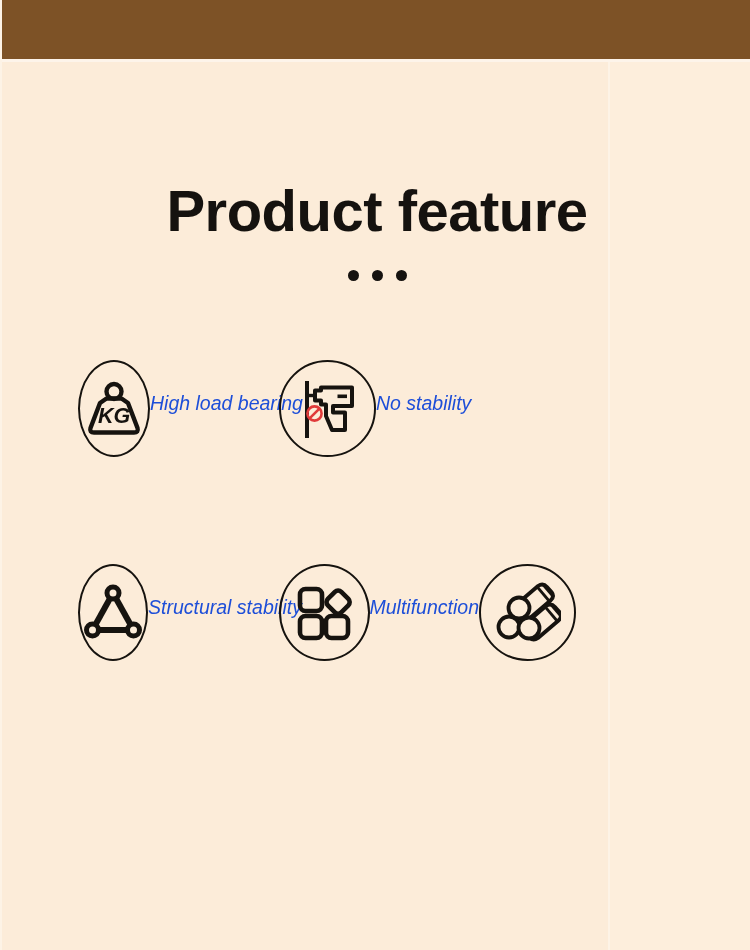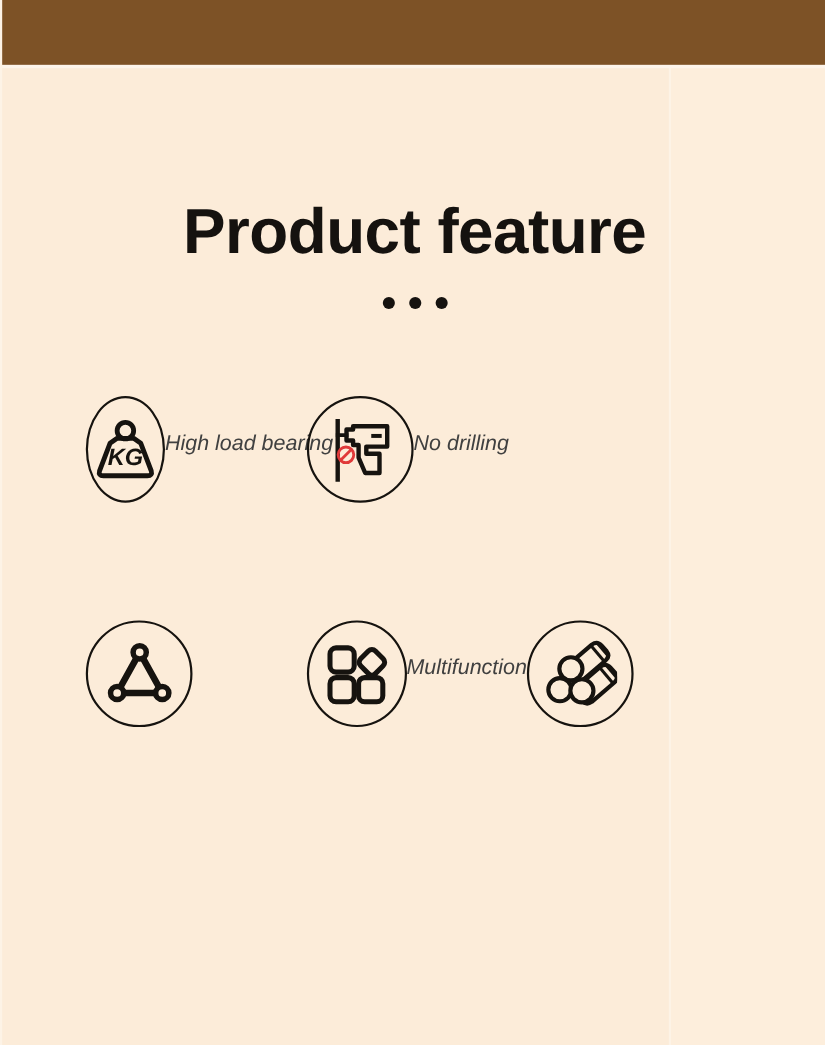--- a/index.html
+++ b/index.html
@@ -94,21 +94,21 @@
     border: 2.6px solid #16130f;
     box-sizing: border-box;
     display: flex;
     align-items: center;
     justify-content: center;
   }
   .icon-circle svg { display: block; }
   .cap {
     margin-top: 32px;
     font-size: 19.5px;
-    color: #404040;
+    color: #1d4ed8;
     text-align: center;
     white-space: nowrap;
     line-height: 22px;
   }
   .row2 .cap { margin-top: 32px; }
 </style>
 </head>
 <body>
 
 <div id="page">
@@ -154,21 +154,21 @@
             <path d="M22 16.5 L28 16.5 L28 13.5 L59 13.5 L59 32 L40 32 L40 38.5 L52 38.5 L52 56 L39 56 L33 42 L33 30.5 L28 30.5 L28 26.5 L22 26.5 Z" fill="none" stroke="#16130f" stroke-width="4" stroke-linejoin="round" stroke-linecap="round"></path>
 
             <rect x="44.5" y="20.5" width="9.5" height="3.6" fill="#16130f"></rect>
 
             <g>
               <circle cx="21.5" cy="39.5" r="7.1" fill="none" stroke="#e03a3a" stroke-width="2.6"></circle>
               <line x1="16.6" y1="44.4" x2="26.4" y2="34.6" stroke="#e03a3a" stroke-width="2.6"></line>
             </g>
           </svg>
         </div>
-        <div class="cap">No drilling</div>
+        <div class="cap">No stability</div>
       </div>
 
     </div>
 
     <div class="row row2">
 
       <div class="cell c0">
         <div class="icon-circle">
           <svg width="66" height="66" viewBox="0 0 66 66">
             <g stroke="#16130f" stroke-width="6" stroke-linecap="round">
@@ -176,20 +176,21 @@
               <line x1="33" y1="13" x2="53.5" y2="50"></line>
               <line x1="12.5" y1="50" x2="53.5" y2="50"></line>
             </g>
             <g fill="#fcecd9" stroke="#16130f" stroke-width="5">
               <circle cx="33" cy="13" r="6"></circle>
               <circle cx="12.5" cy="50" r="6"></circle>
               <circle cx="53.5" cy="50" r="6"></circle>
             </g>
           </svg>
         </div>
+        <div class="cap">Structural stability</div>
       </div>
 
       <div class="cell c1">
         <div class="icon-circle">
           <svg width="64" height="64" viewBox="0 0 64 64">
             <g fill="none" stroke="#16130f" stroke-width="4.6" stroke-linejoin="round">
               <rect x="8" y="8" width="22" height="22" rx="5.5"></rect>
               <rect x="8" y="35" width="22" height="22" rx="5.5"></rect>
               <rect x="34" y="35" width="22" height="22" rx="5.5"></rect>
               <rect x="36.6" y="11.6" width="19" height="19" rx="4.5" transform="rotate(45 46.1 21.1)"></rect>

